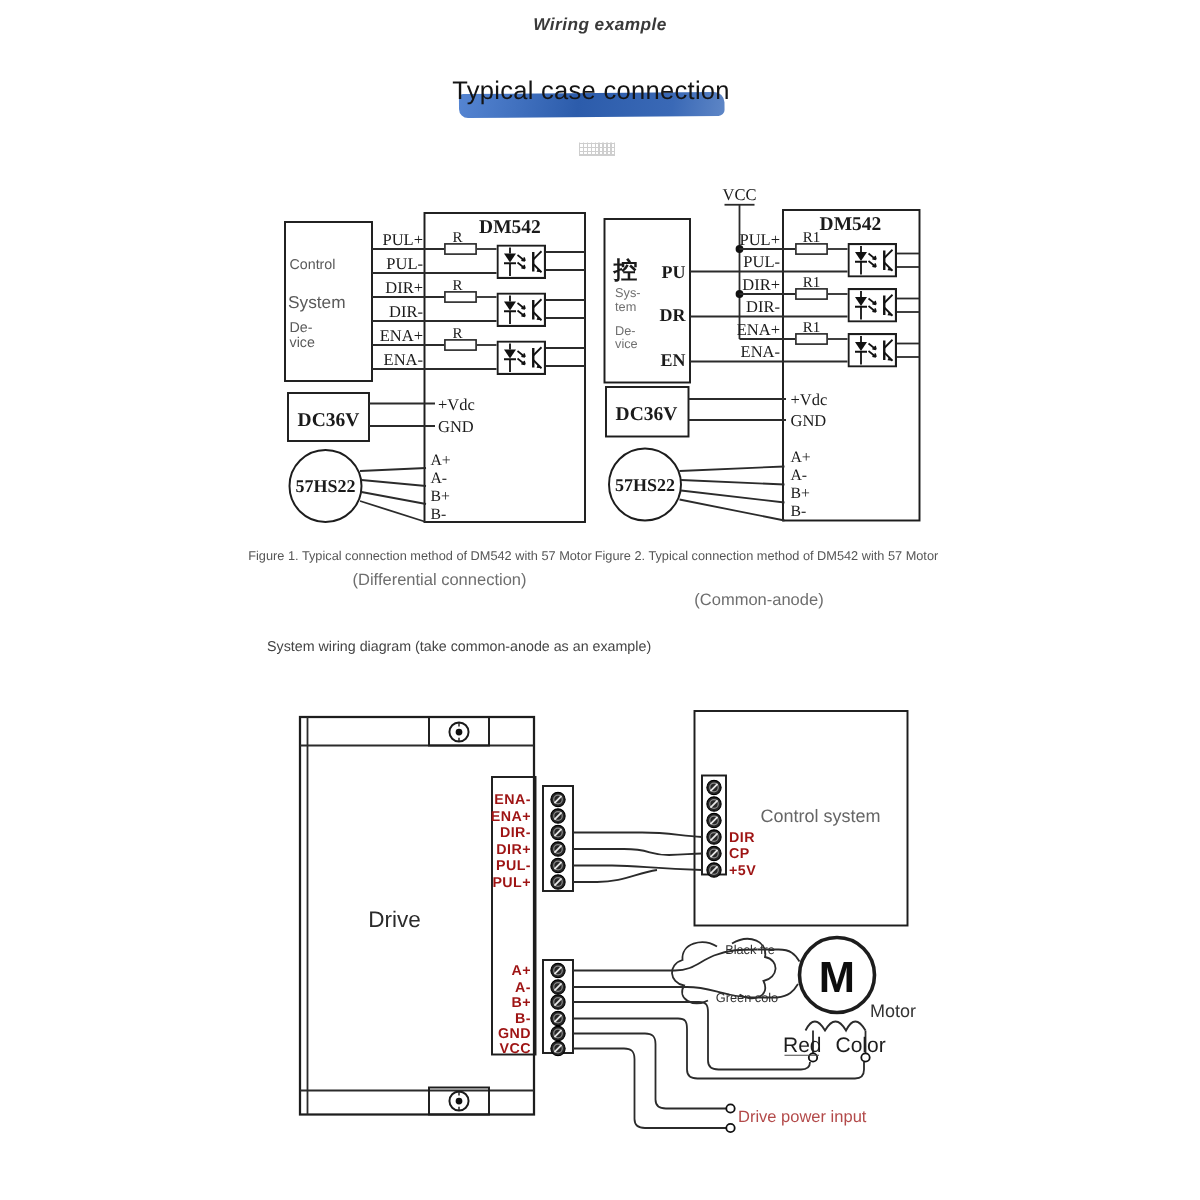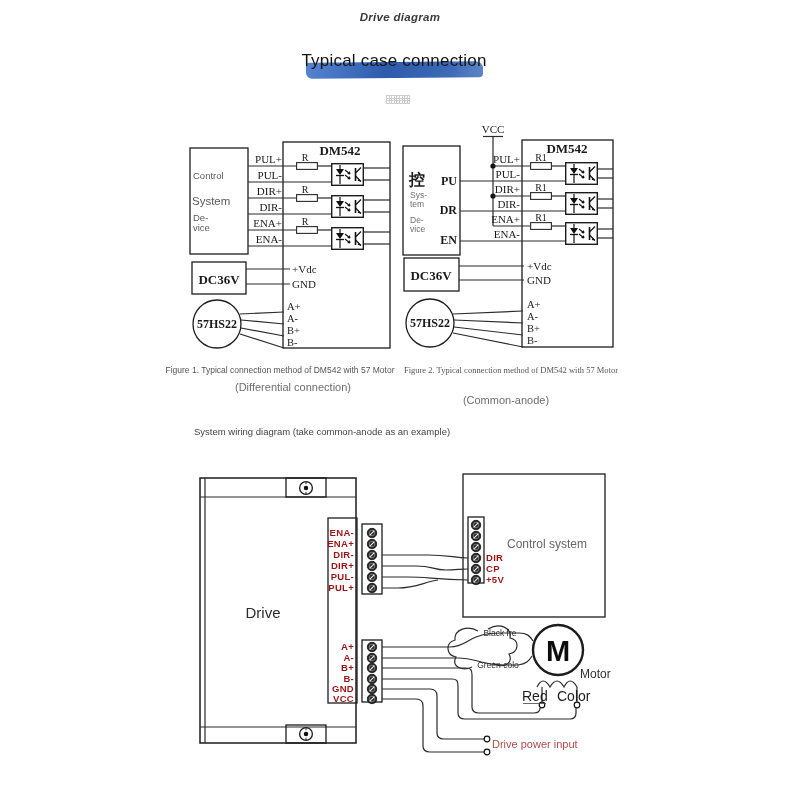--- a/index.html
+++ b/index.html
@@ -10,21 +10,21 @@
   .hl{position:absolute;left:306px;top:62px;width:177px;height:16px;z-index:1;
       background:linear-gradient(100deg,#5585d2 0%,#2c5cab 45%,#3a69b6 80%,#5e86c6 100%);
       border-radius:3px 7px 4px 6px;transform:rotate(-.5deg);}
   .title{position:absolute;left:-6px;top:51px;width:800px;text-align:center;z-index:2;
          font-size:17px;color:#141414;letter-spacing:.2px;}
   .hatch{position:absolute;left:386px;top:95px;width:24px;height:9px;opacity:.85;
          background:repeating-linear-gradient(90deg,#c6c6c6 0 1px,transparent 1px 2.6px),
                     repeating-linear-gradient(0deg,#c6c6c6 0 1px,transparent 1px 2.6px);}
   .cap{position:absolute;font-size:8.5px;color:#555;white-space:nowrap;transform:translateX(-50%);}
   .subcap{position:absolute;font-size:11px;color:#6e6e6e;white-space:nowrap;transform:translateX(-50%);}
-  .systitle{position:absolute;left:194px;top:426px;font-size:9.5px;color:#444;white-space:nowrap;}
+  .systitle{position:absolute;left:178px;top:426px;font-size:9.5px;color:#444;white-space:nowrap;}
   svg{position:absolute;left:0;top:0;}
   .ln{stroke:#2b2b2b;stroke-width:1.2;fill:none;}
   .box{stroke:#1d1d1d;stroke-width:1.3;fill:none;}
   .thick{stroke-width:2.4;}
   text{fill:#1a1a1a;}
   .tser{font-family:"Liberation Serif",serif;}
   .pin{font-size:11px;}
   .pin2{font-size:10.5px;}
   .rsm{font-size:10px;}
   .hdr{font-size:13px;font-weight:bold;}
@@ -40,28 +40,28 @@
   .drv{font-family:"Liberation Sans",sans-serif;font-size:15px;fill:#2b2b2b;}
   .ctl{font-family:"Liberation Sans",sans-serif;font-size:12px;fill:#666;}
   .mlabel{font-family:"Liberation Sans",sans-serif;font-size:12px;fill:#333;}
   .mletter{font-family:"Liberation Sans",sans-serif;font-size:29px;font-weight:bold;fill:#0d0d0d;}
 </style>
 </head>
 <body>
 
 <div class="page">
 
-  <div class="kicker">Drive diagram</div>
+  <div class="kicker">Wiring example</div>
   <div class="hl"></div>
   <div class="title">Typical case connection</div>
   <div class="hatch"></div>
 
   <div class="cap" style="left:280px;top:365px;">Figure 1. Typical connection method of DM542 with 57 Motor</div>
   <div class="subcap" style="left:293px;top:381px;">(Differential connection)</div>
-  <div class="cap" style="left:511px;top:365px;font-family:Liberation Serif, serif;">Figure 2. Typical connection method of DM542 with 57 Motor</div>
+  <div class="cap" style="left:511px;top:365px;">Figure 2. Typical connection method of DM542 with 57 Motor</div>
   <div class="subcap" style="left:506px;top:381px;margin-top:13px;">(Common-anode)</div>
   <div class="systitle">System wiring diagram (take common-anode as an example)</div>
 
   <svg width="800" height="800" viewBox="0 0 800 800">
     <defs>
       <symbol id="res" viewBox="0 0 22 8">
         <rect x="0.6" y="0.6" width="20.8" height="6.8" fill="#fff" stroke="#2b2b2b" stroke-width="1.1"></rect>
       </symbol>
       <symbol id="opto" viewBox="0 0 33 23">
         <rect x="0.7" y="0.7" width="31.6" height="21.6" fill="#fff" stroke="#1d1d1d" stroke-width="1.4"></rect>

